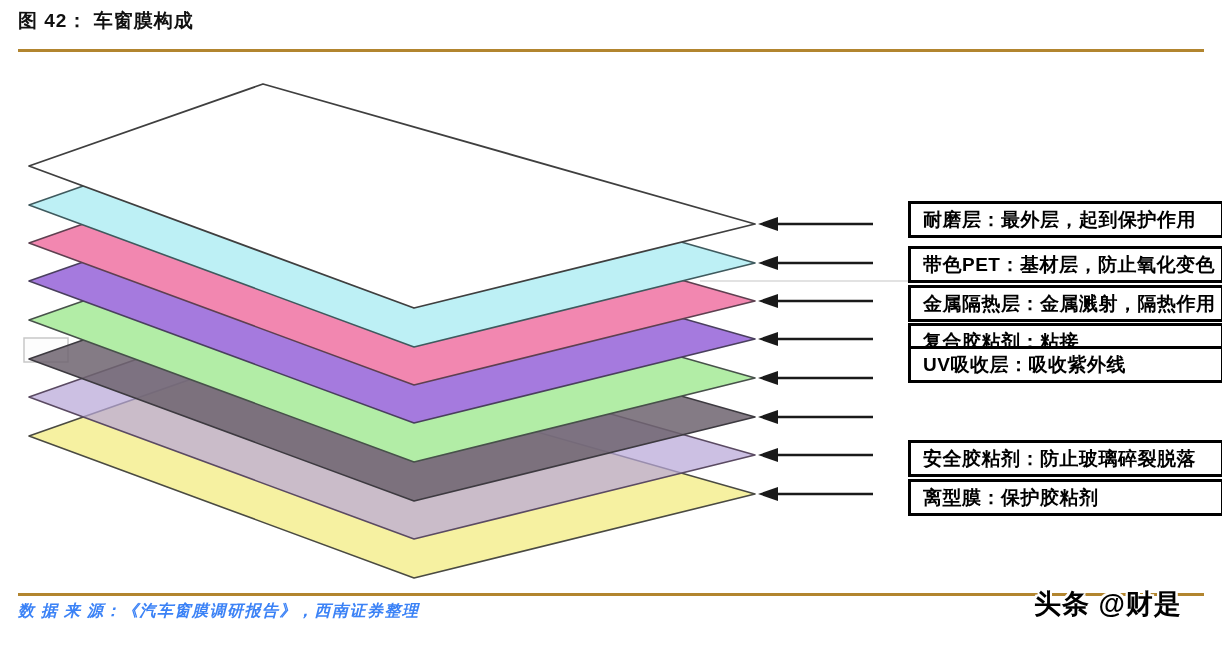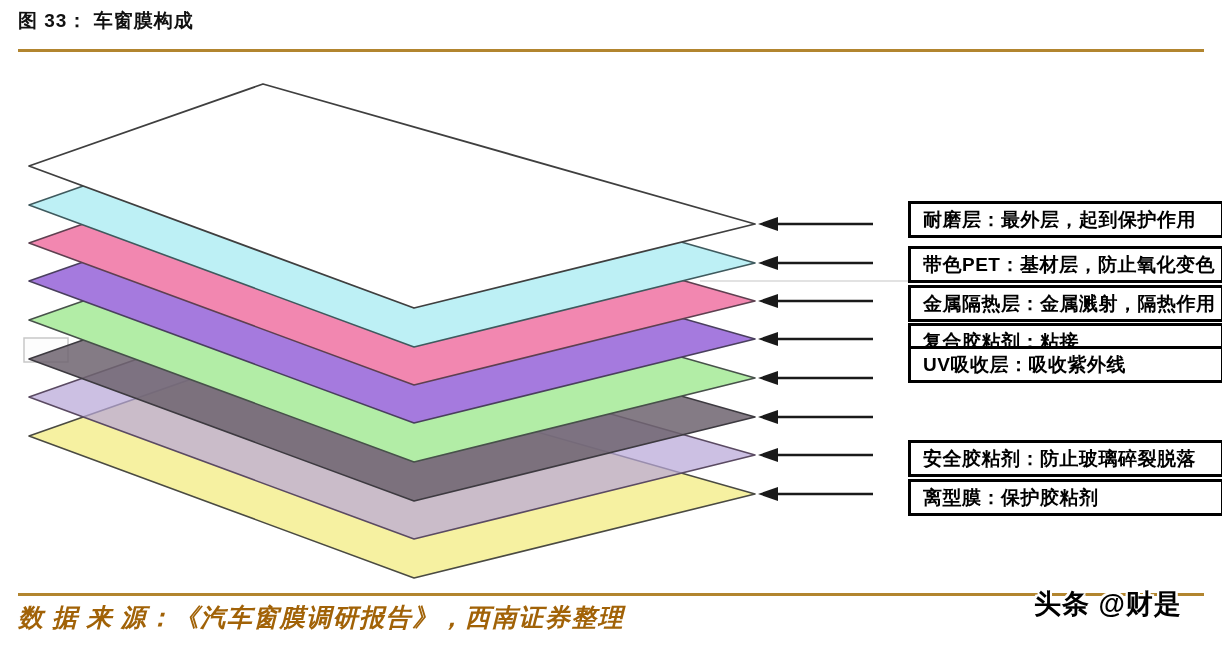--- a/index.html
+++ b/index.html
@@ -30,40 +30,40 @@
     border:3px solid #000000;background:#ffffff;
     display:flex;align-items:center;
     padding-left:12px;
     font-size:19px;font-weight:bold;color:#000000;
     letter-spacing:0.5px;white-space:nowrap;margin-left:35px;
   }
   .source-line{
     position:absolute;left:18px;top:601px;
     font-family:"Liberation Serif","DejaVu Serif",serif;
     font-style:italic;font-weight:bold;
-    font-size:25px;color:#a16207;letter-spacing:1.5px;
+    font-size:16px;color:#3b82f6;letter-spacing:1.5px;
     white-space:nowrap;
   }
   .watermark{
     position:absolute;left:1034px;top:586px;
     font-size:27px;font-weight:900;color:#000000;
     letter-spacing:1px;white-space:nowrap;
     text-shadow:
       -2px -2px 0 #ffffff, 2px -2px 0 #ffffff,
       -2px  2px 0 #ffffff, 2px  2px 0 #ffffff,
       -2px  0   0 #ffffff, 2px  0   0 #ffffff,
        0   -2px 0 #ffffff, 0    2px 0 #ffffff;
   }
 </style>
 </head>
 <body>
 
 <div class="page">
 
-  <div class="fig-title">图 33： 车窗膜构成</div>
+  <div class="fig-title">图 42： 车窗膜构成</div>
   <div class="rule rule-top"></div>
 
   <svg class="diagram-svg" viewBox="0 0 1222 646" xmlns="http://www.w3.org/2000/svg">
 
     <rect x="24" y="338" width="44" height="24" fill="#fdfdfd" stroke="#c8c8c8" stroke-width="1.5"></rect>
     <line x1="700" y1="281" x2="1190" y2="281" stroke="#d8d8d8" stroke-width="1.5"></line>
 
     <polygon points="263,354 755,494 414,578 29,436" fill-opacity="1" stroke="#4a4a42" stroke-width="1.6" stroke-linejoin="round" fill="#f6f1a1"></polygon>
     <polygon points="263,315 755,455 414,539 29,397" fill-opacity="0.72" stroke="#5a4a62" stroke-width="1.6" stroke-linejoin="round" fill="#b9a7d8"></polygon>
     <polygon points="263,277 755,417 414,501 29,359" fill-opacity="0.85" stroke="#3d3a40" stroke-width="1.6" stroke-linejoin="round" fill="#6e6470"></polygon>

